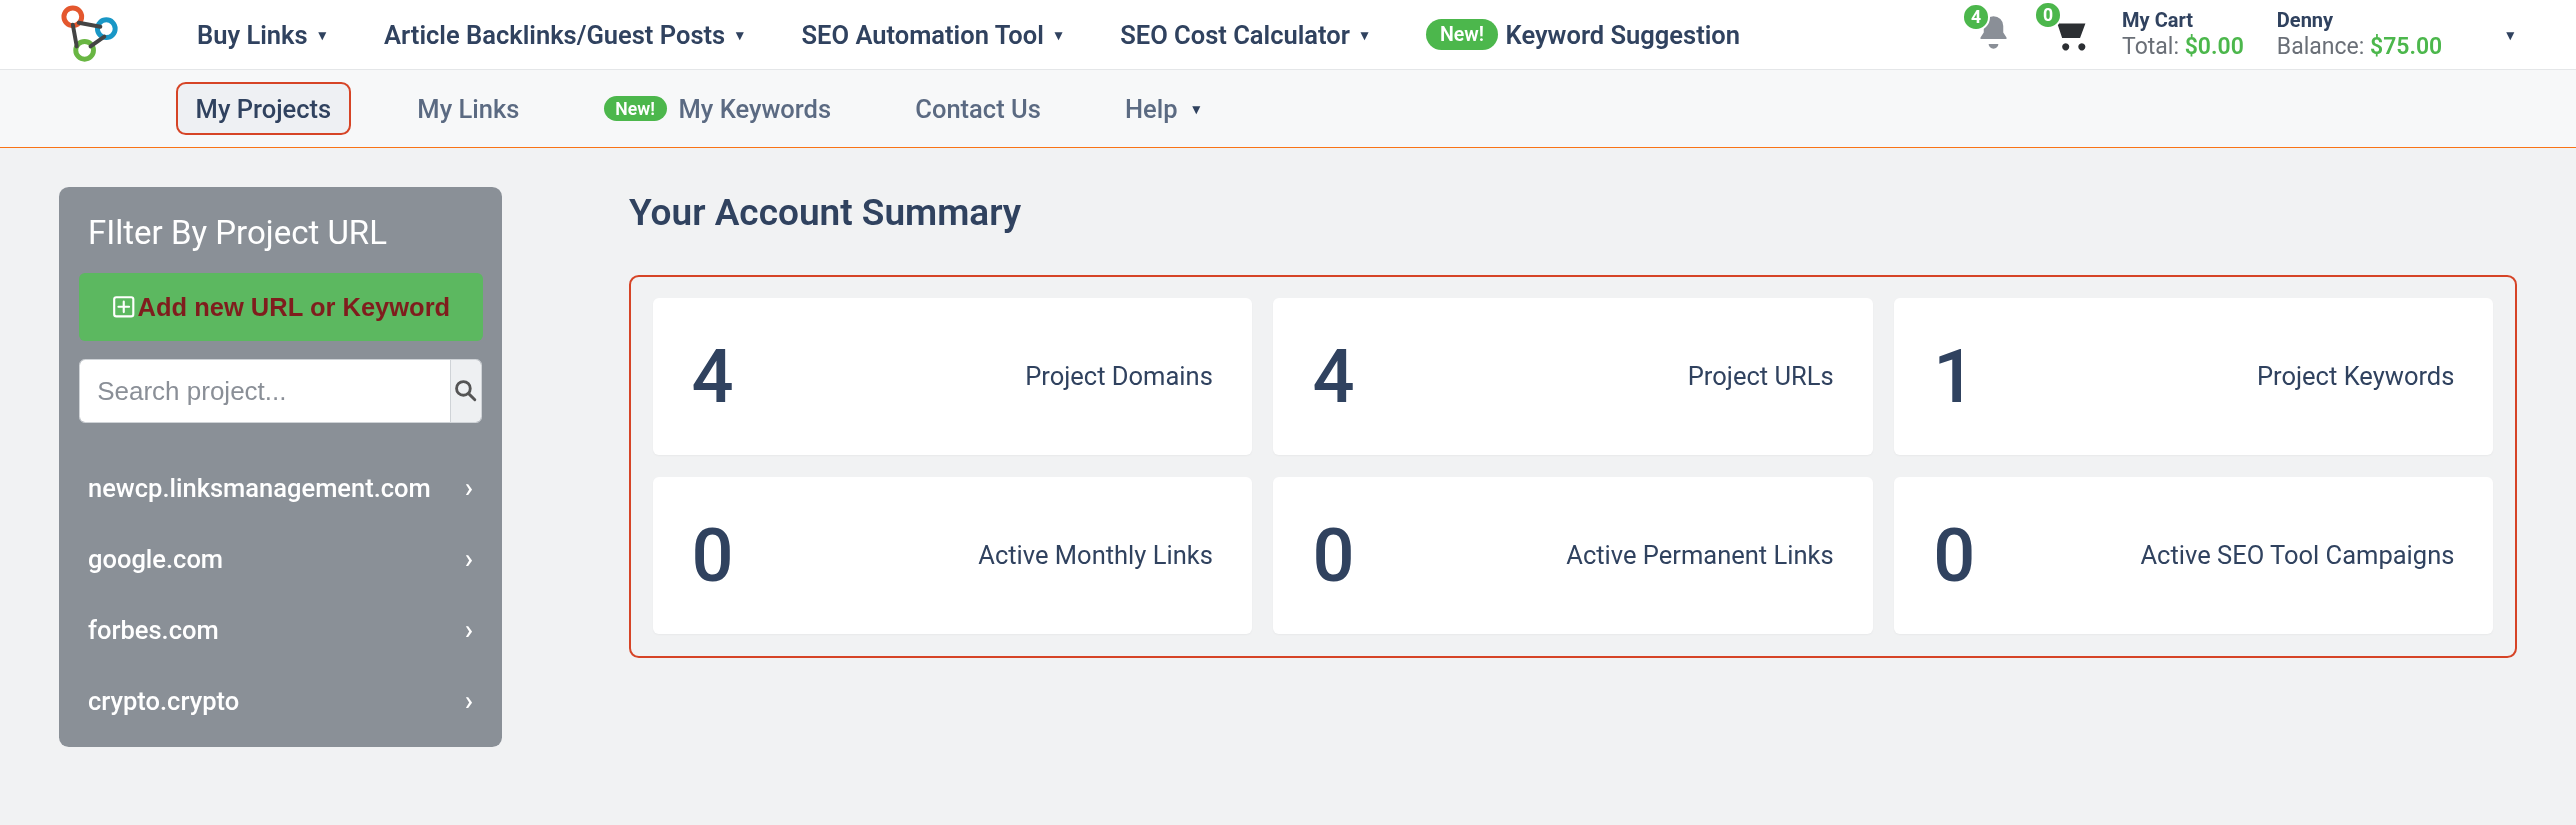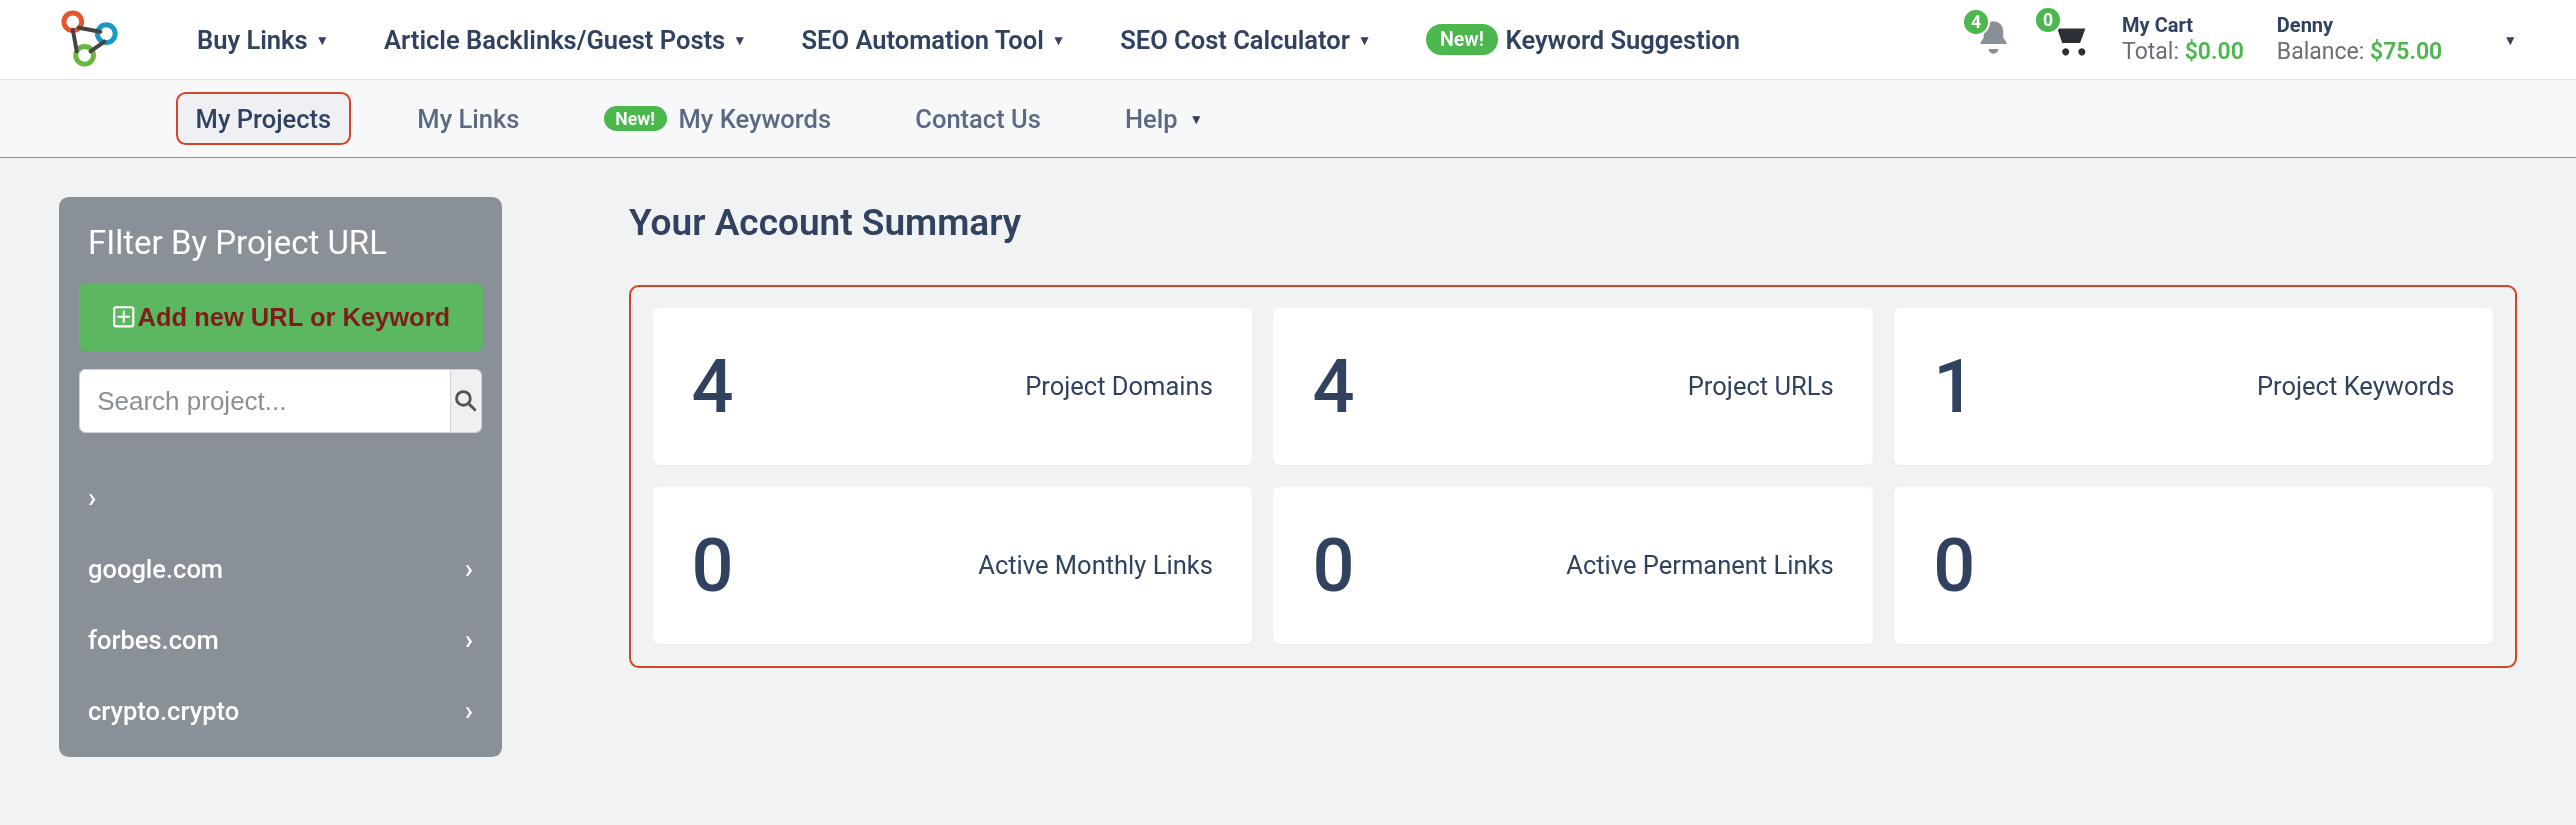--- a/index.html
+++ b/index.html
@@ -1,19 +1,19 @@
 <!DOCTYPE html>
 <html><head>
 <meta charset="utf-8">
 <style>
   * { margin: 0; padding: 0; box-sizing: border-box; }
   body { font-family: -apple-system, BlinkMacSystemFont, "Segoe UI", Roboto, Helvetica, Arial, sans-serif; background: #f1f2f3; color: #334; width: 2576px; }
 
   
-  .topbar { background: #ffffff; border-bottom: 1px solid #e4e6e8; height: 80px; display: flex; align-items: center; padding: 0 59px; }
+  .topbar { background: #ffffff; border-bottom: 1px solid #e4e6e8; height: 70px; display: flex; align-items: center; padding: 0 59px; }
   .logo { width: 69px; height: 59px; margin-right: 69px; }
   .topnav { display: flex; gap: 55px; align-items: center; flex: 1; }
   .topnav-item { color: #30425f; font-size: 25.5px; font-weight: 600; display: inline-flex; align-items: center; gap: 7.8px; cursor: pointer; }
   .caret { font-size: 13.7px; color: #30425f; }
   .badge-new { background: #4cb74c; color: #fff; font-size: 19.6px; font-weight: 600; padding: 3.9px 13.7px; border-radius: 15.7px; }
   .topright { display: flex; align-items: center; gap: 33px; margin-left: 39px; }
   .iconwrap { position: relative; }
   .countbadge { position: absolute; top: -9.8px; left: -11.8px; background: #4cb74c; color: #fff; border-radius: 13.7px; font-size: 17.6px; font-weight: 700; min-width: 27.4px; height: 27.4px; display: flex; align-items: center; justify-content: center; padding: 0 5.9px; border: 2px solid #fff; }
   .bell-icon { width: 39px; height: 39px; color: #8a8f97; }
   .cart-icon { width: 43px; height: 43px; color: #2c2f33; }
@@ -161,20 +161,21 @@
       <button class="searchbtn">
         <svg viewBox="0 0 24 24">
             <circle cx="10" cy="10" r="6" fill="none" stroke="currentColor" stroke-width="2.5"></circle>
             <path d="M15 15l5 5" stroke="currentColor" stroke-width="2.5" stroke-linecap="round"></path>
           </svg>
       </button>
     </div>
 
     <div class="projlist">
       <div class="projitem">
+        <span>newcp.linksmanagement.com</span>
         <span class="chev">›</span>
       </div>
       <div class="projitem">
         <span>google.com</span>
         <span class="chev">›</span>
       </div>
       <div class="projitem">
         <span>forbes.com</span>
         <span class="chev">›</span>
       </div>
@@ -205,18 +206,19 @@
         <div class="statcard">
           <span class="num">0</span>
           <span class="lbl">Active Monthly Links</span>
         </div>
         <div class="statcard">
           <span class="num">0</span>
           <span class="lbl">Active Permanent Links</span>
         </div>
         <div class="statcard">
           <span class="num">0</span>
+          <span class="lbl">Active SEO Tool Campaigns</span>
         </div>
       </div>
     </div>
   </section>
 </div>
 
 
 </body></html>

